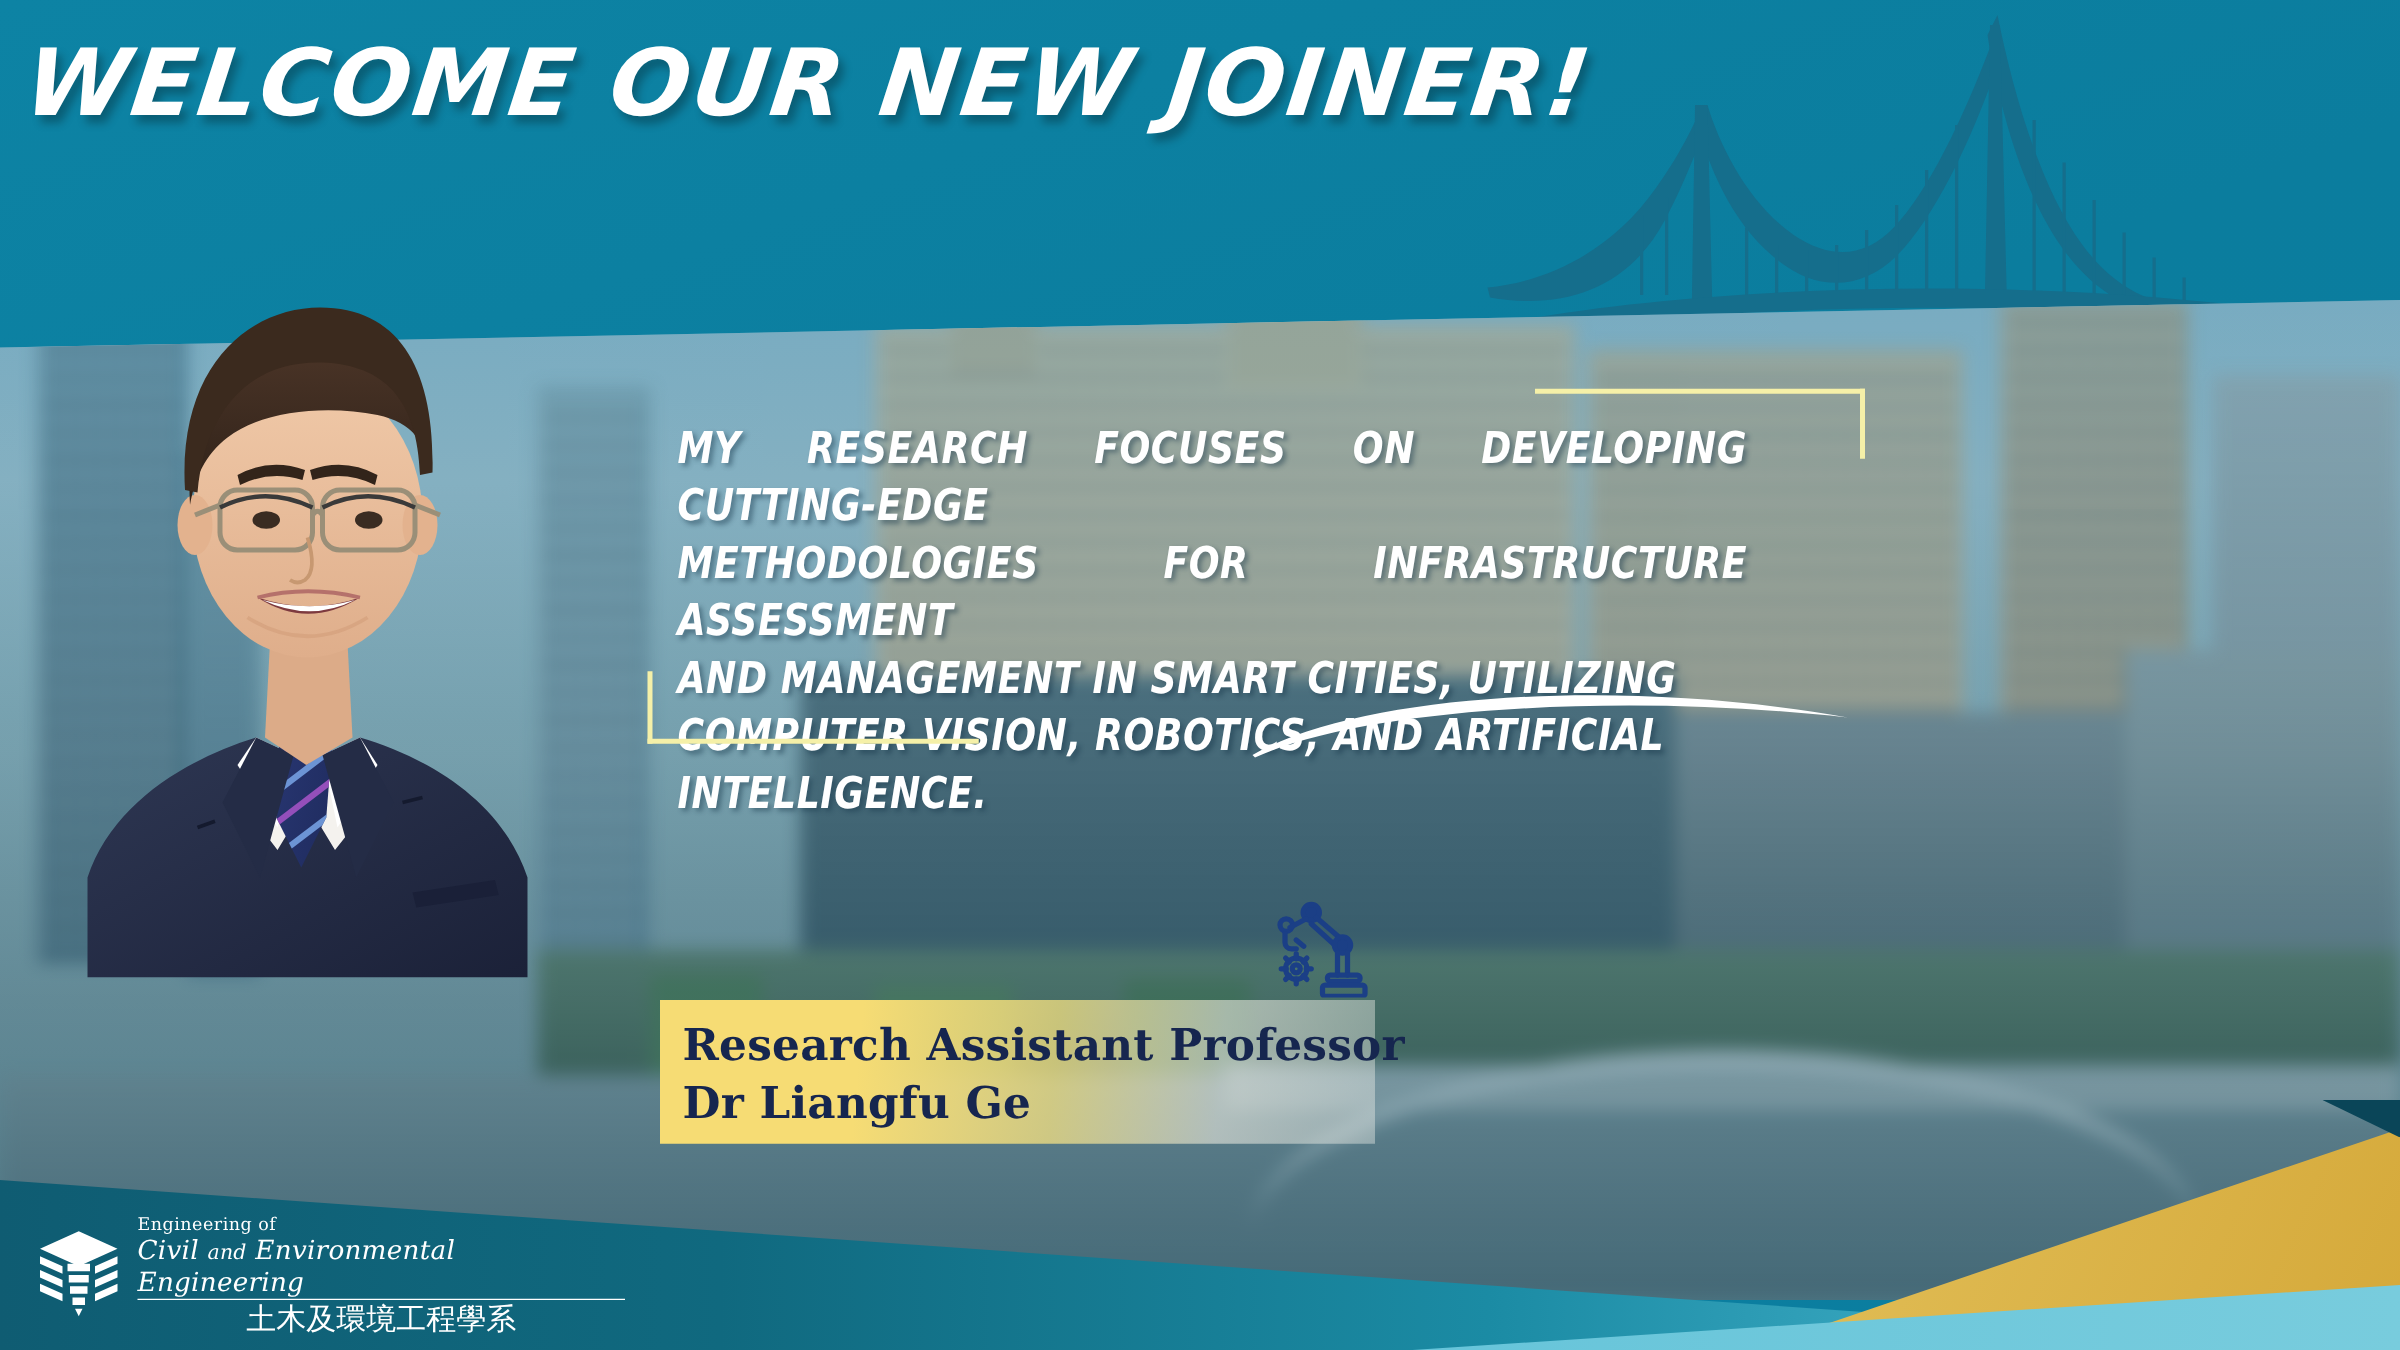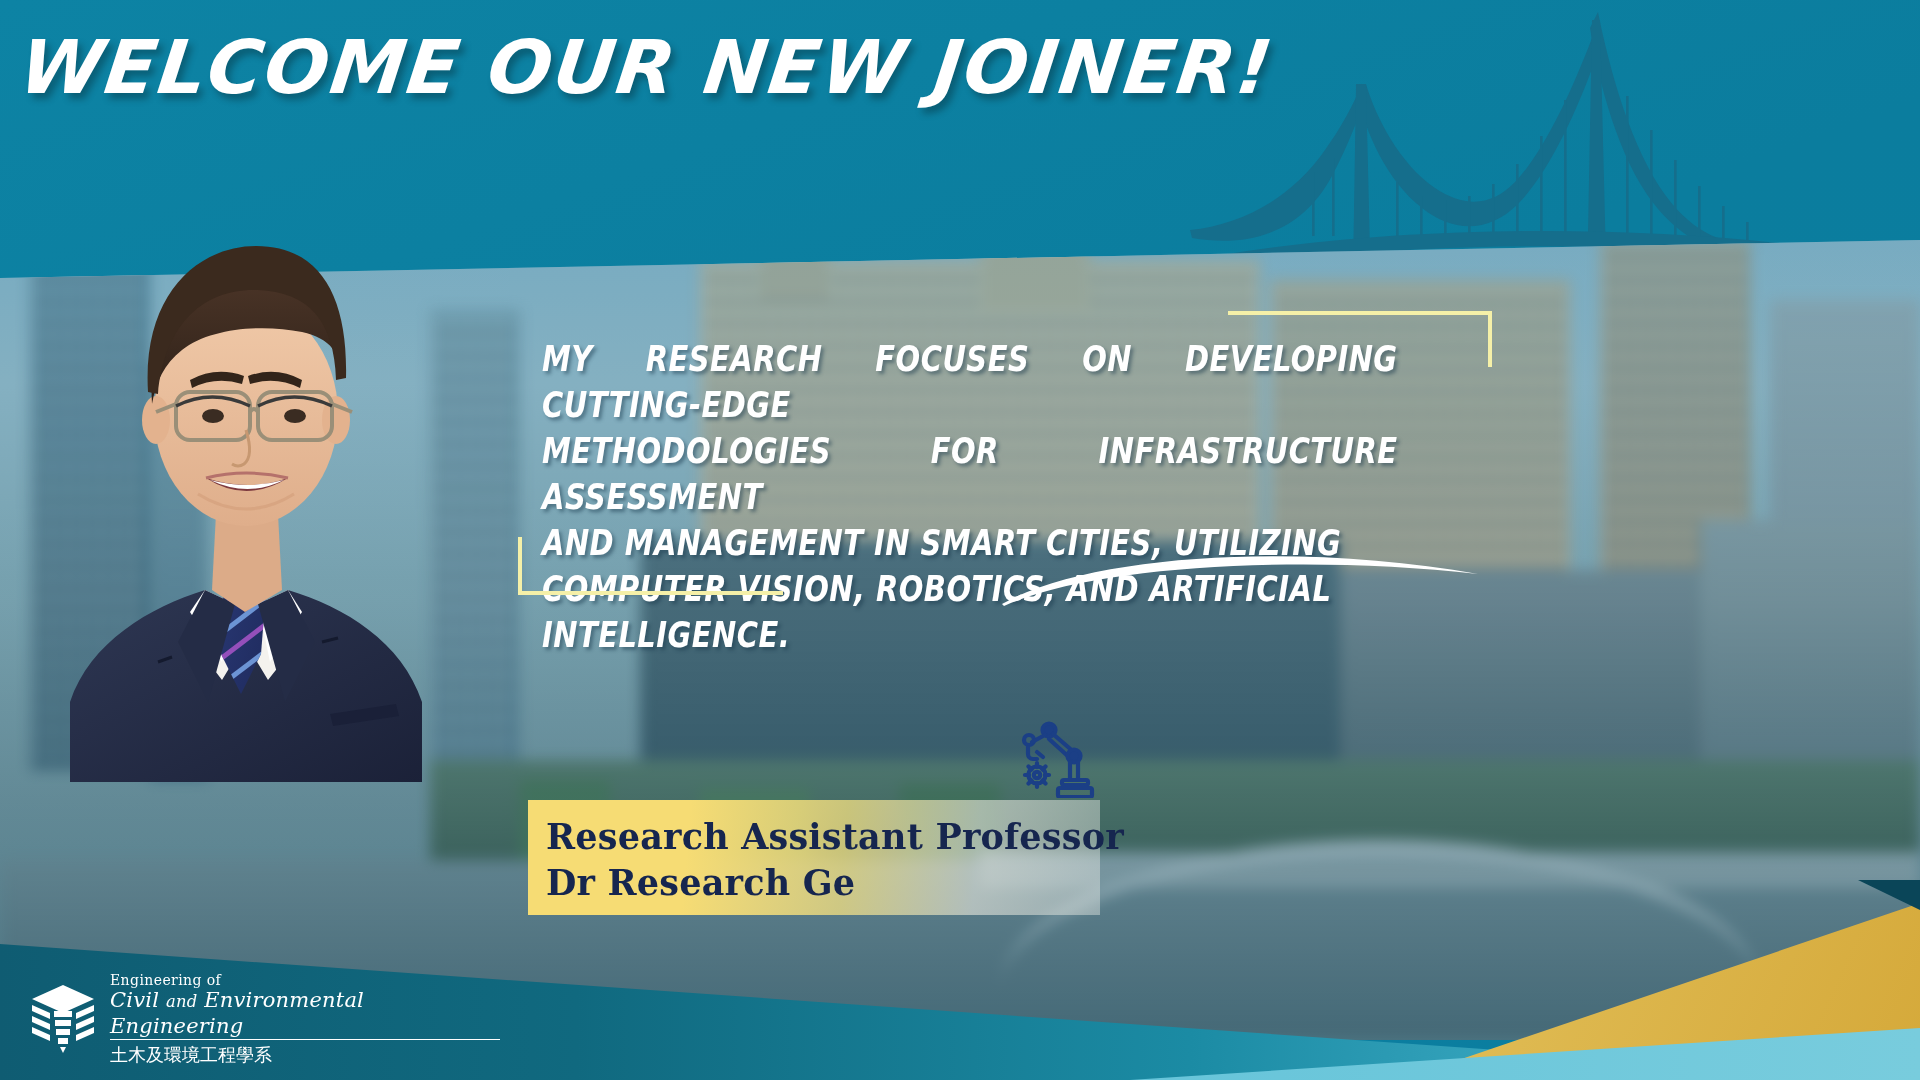--- a/index.html
+++ b/index.html
@@ -129,21 +129,21 @@
     background:#0a4558;
     clip-path: polygon(28px 0, 90px 0, 90px 30px);
   }
 
   
   .logo { position:absolute; left:30px; top:978px; width:470px; height:82px; display:flex; align-items:center; gap:14px; }
   .logo-mark { width:66px; height:72px; flex:0 0 66px; }
   .logo-text { color:#ffffff; font-family:"DejaVu Serif","Liberation Serif", serif; }
   .logo-l1 { font-size:14px; letter-spacing:.4px; line-height:16px; }
   .logo-l2 { font-size:21px; letter-spacing:.2px; line-height:24px; border-bottom:1.5px solid #fff; display:inline-block; padding-bottom:1px;font-style:italic; }
-  .logo-l3 { font-size:18px; line-height:24px; margin-top:3px; font-family:"DejaVu Sans","Liberation Sans", sans-serif; }
+  .logo-l3 { font-size:24px; line-height:24px; margin-top:3px; font-family:"DejaVu Sans","Liberation Sans", sans-serif;text-align:center; }
   .sc { font-size:.78em; }
 </style>
 </head>
 <body>
 
 <div id="poster">
 
   <div class="bg-teal"></div>
 
   <svg class="bridge" viewBox="0 0 760 360" preserveAspectRatio="none">
@@ -343,21 +343,21 @@
 
       <circle cx="25" cy="57" r="8.5"></circle>
       <circle cx="25" cy="57" r="3.2"></circle>
       <path d="M25 45 v4 M25 65 v4 M13 57 h4 M33 57 h4
                M16.5 48.5 l3 3 M30.5 62.5 l3 3 M33.5 48.5 l-3 3 M19.5 62.5 l-3 3"></path>
     </g>
   </svg>
 
   <div class="nameplate">
     <div class="line">Research Assistant Professor</div>
-    <div class="line">Dr Research Ge</div>
+    <div class="line">Dr Liangfu Ge</div>
   </div>
 
   <div class="bottom-teal"></div>
   <div class="bottom-gold"></div>
   <div class="bottom-lightblue"></div>
   <div class="corner-navy"></div>
 
   <div class="logo">
     <svg class="logo-mark" viewBox="0 0 66 72">
       <g fill="#ffffff">

